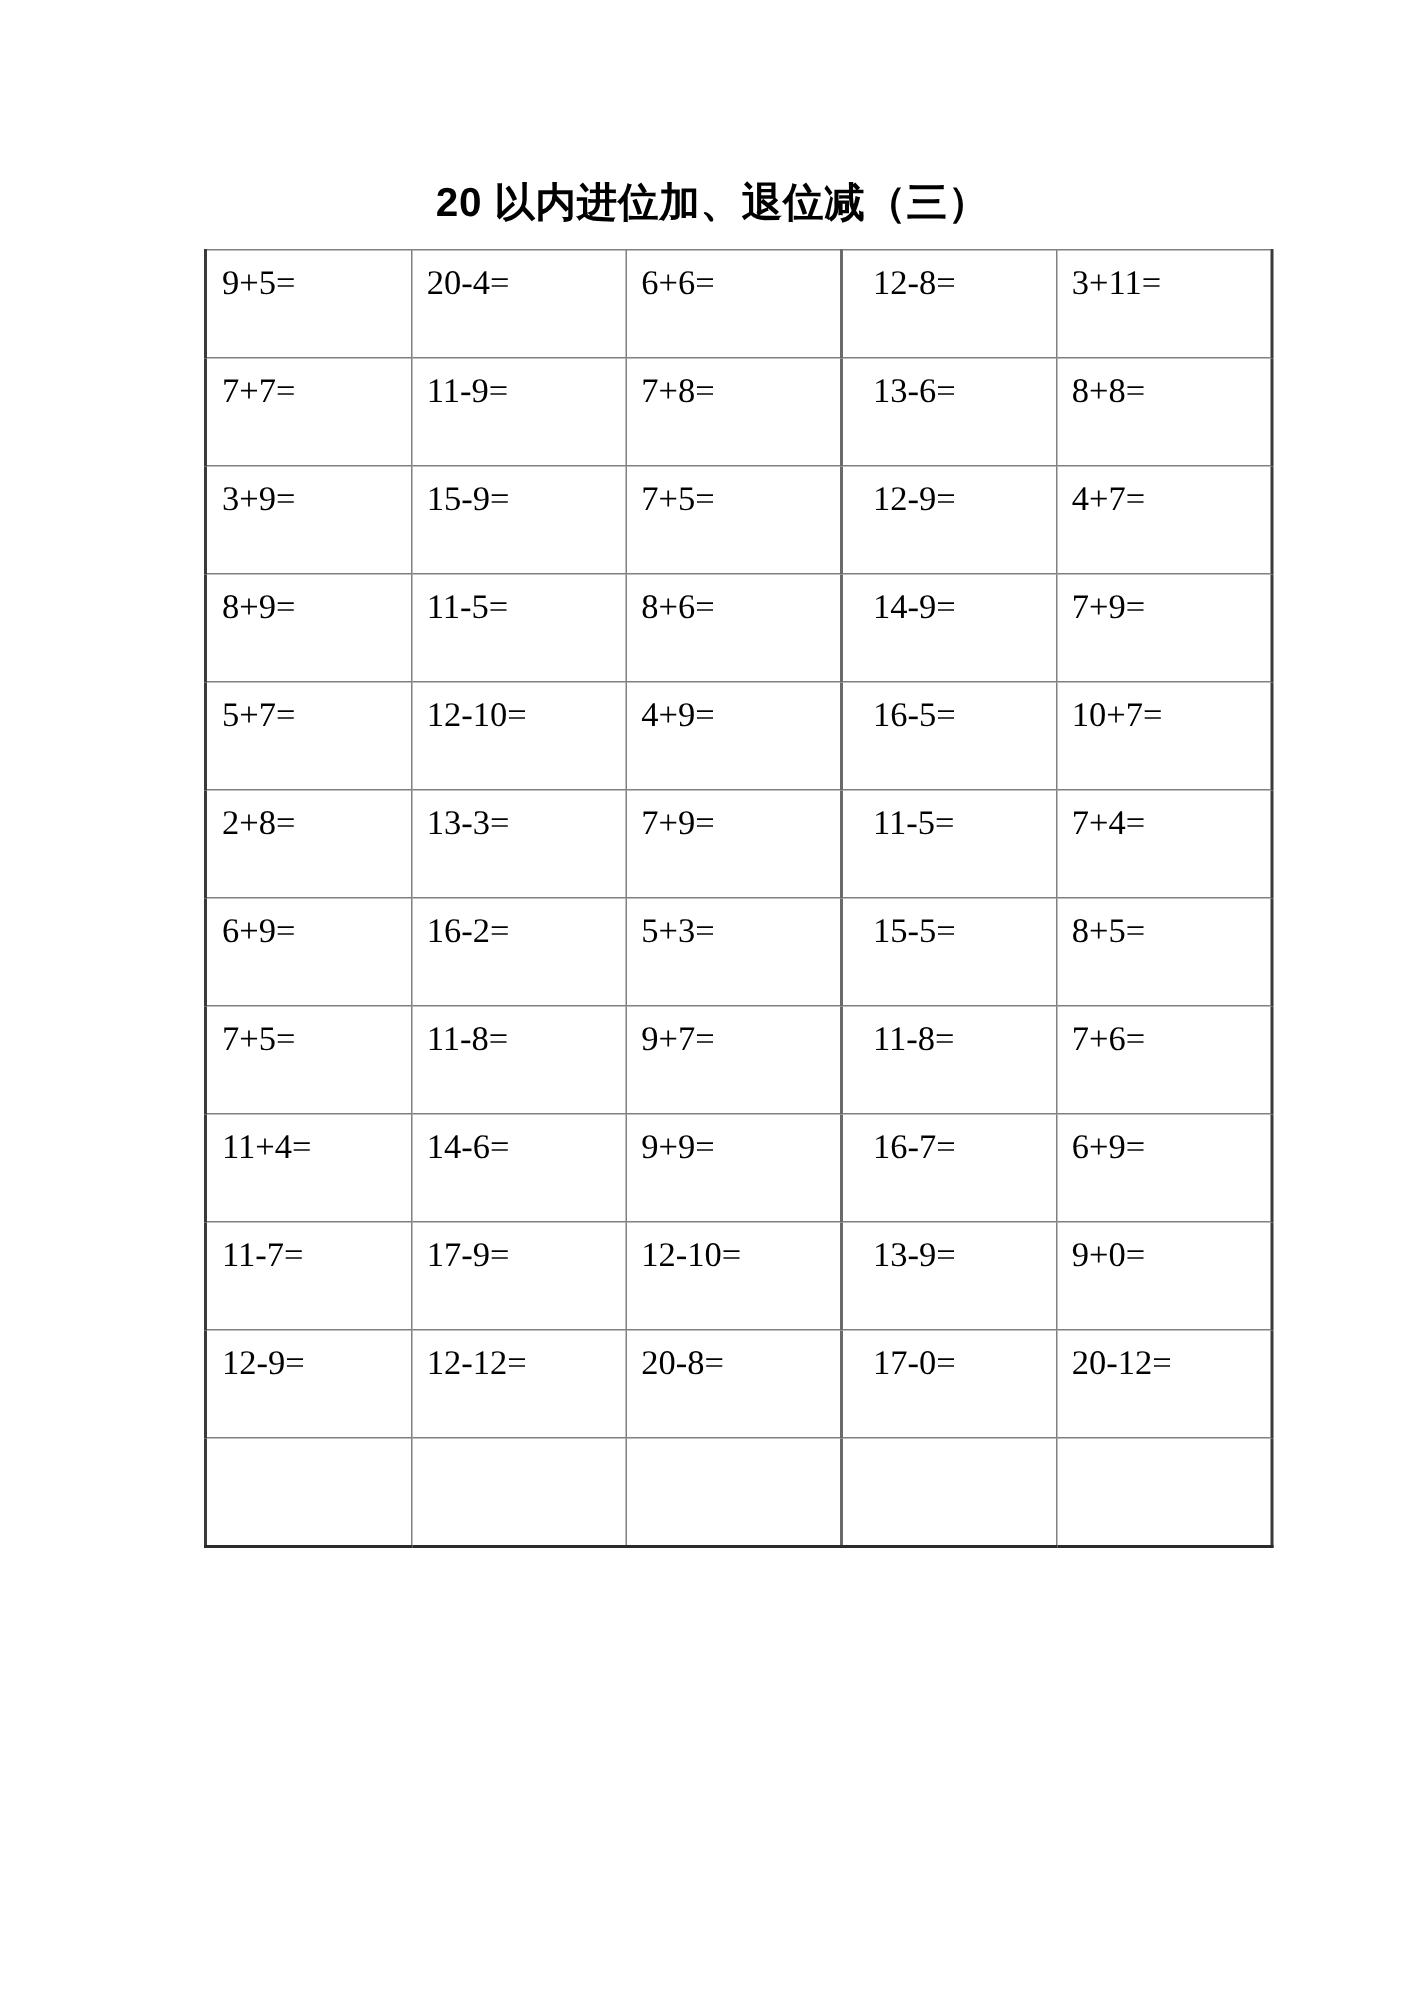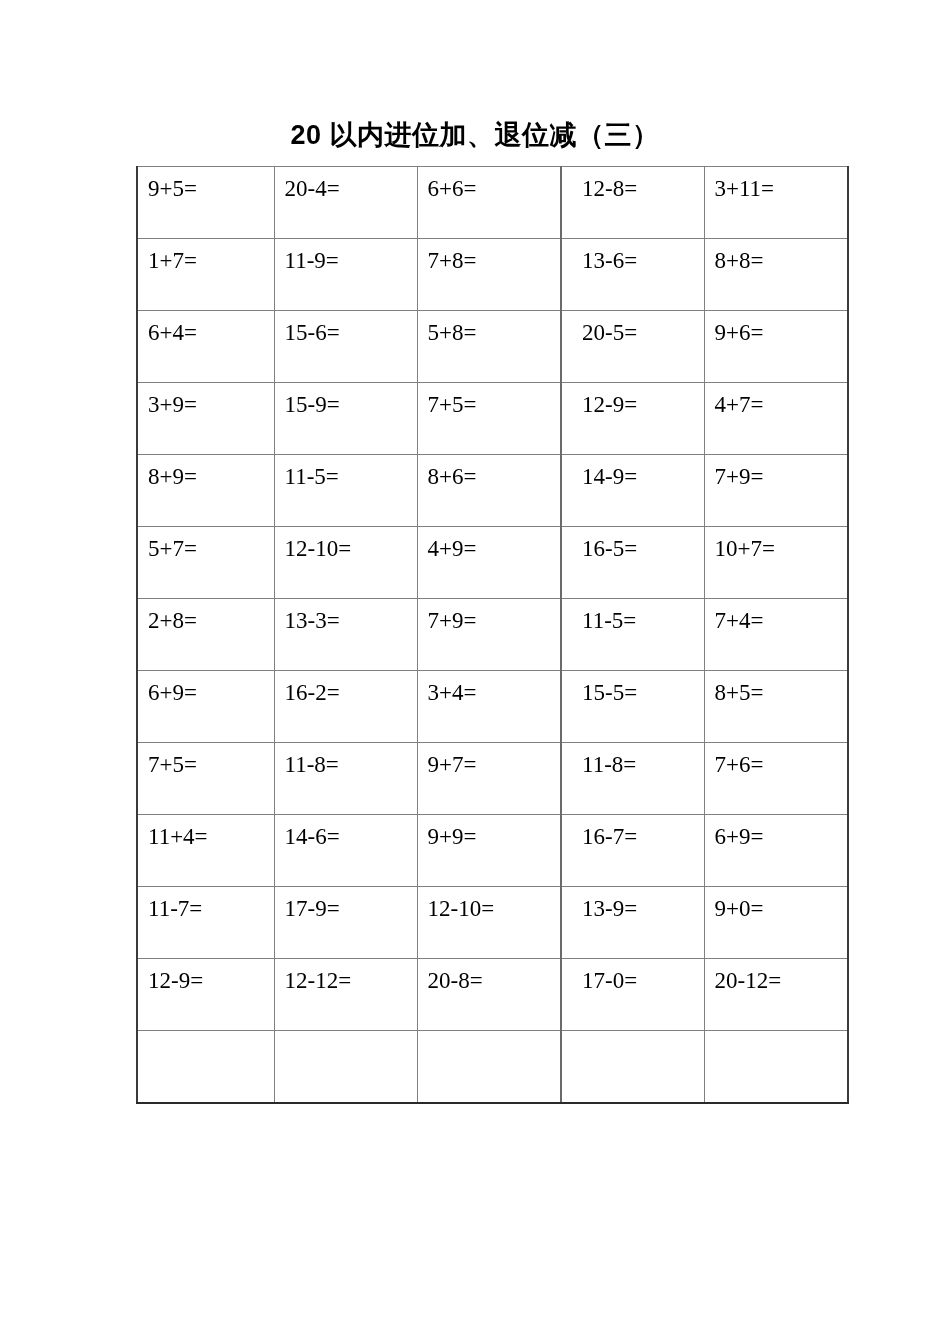--- a/index.html
+++ b/index.html
@@ -112,54 +112,37 @@
           </td>
           <td class="col-3">
             <span class="cell-text">12-8=</span>
           </td>
           <td class="col-4 edge-right">
             <span class="cell-text">3+11=</span>
           </td>
         </tr>
         <tr>
           <td class="col-0 edge-left">
-            <span class="cell-text">1+7=</span>
+            <span class="cell-text">7+7=</span>
           </td>
           <td class="col-1">
             <span class="cell-text">11-9=</span>
           </td>
           <td class="col-2">
             <span class="cell-text">7+8=</span>
           </td>
           <td class="col-3">
             <span class="cell-text">13-6=</span>
           </td>
           <td class="col-4 edge-right">
             <span class="cell-text">8+8=</span>
           </td>
         </tr>
         <tr>
           <td class="col-0 edge-left">
-            <span class="cell-text">6+4=</span>
-          </td>
-          <td class="col-1">
-            <span class="cell-text">15-6=</span>
-          </td>
-          <td class="col-2">
-            <span class="cell-text">5+8=</span>
-          </td>
-          <td class="col-3">
-            <span class="cell-text">20-5=</span>
-          </td>
-          <td class="col-4 edge-right">
-            <span class="cell-text">9+6=</span>
-          </td>
-        </tr>
-        <tr>
-          <td class="col-0 edge-left">
             <span class="cell-text">3+9=</span>
           </td>
           <td class="col-1">
             <span class="cell-text">15-9=</span>
           </td>
           <td class="col-2">
             <span class="cell-text">7+5=</span>
           </td>
           <td class="col-3">
             <span class="cell-text">12-9=</span>
@@ -220,21 +203,21 @@
           </td>
         </tr>
         <tr>
           <td class="col-0 edge-left">
             <span class="cell-text">6+9=</span>
           </td>
           <td class="col-1">
             <span class="cell-text">16-2=</span>
           </td>
           <td class="col-2">
-            <span class="cell-text">3+4=</span>
+            <span class="cell-text">5+3=</span>
           </td>
           <td class="col-3">
             <span class="cell-text">15-5=</span>
           </td>
           <td class="col-4 edge-right">
             <span class="cell-text">8+5=</span>
           </td>
         </tr>
         <tr>
           <td class="col-0 edge-left">

